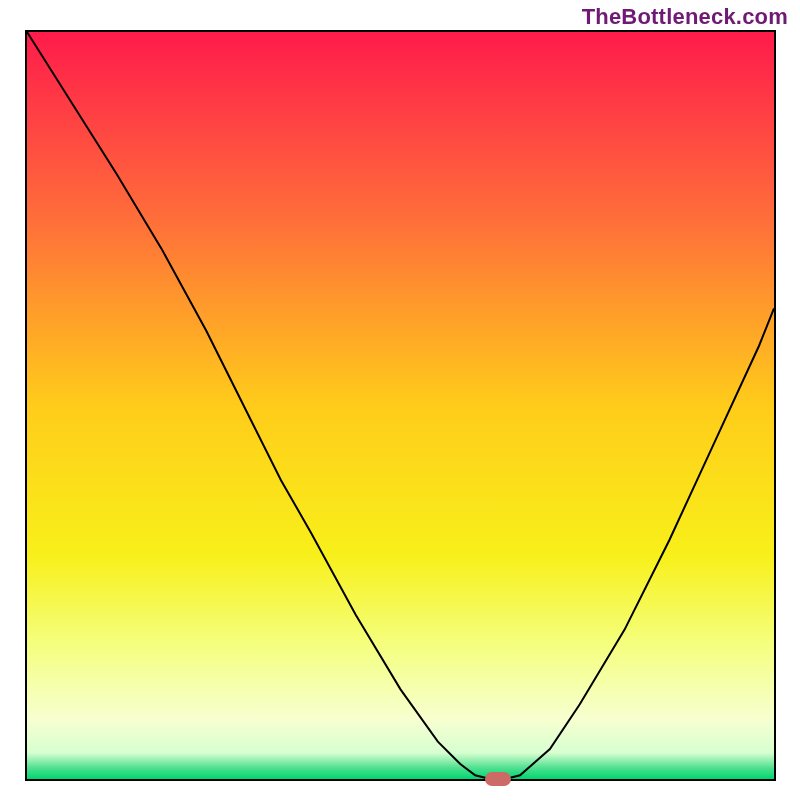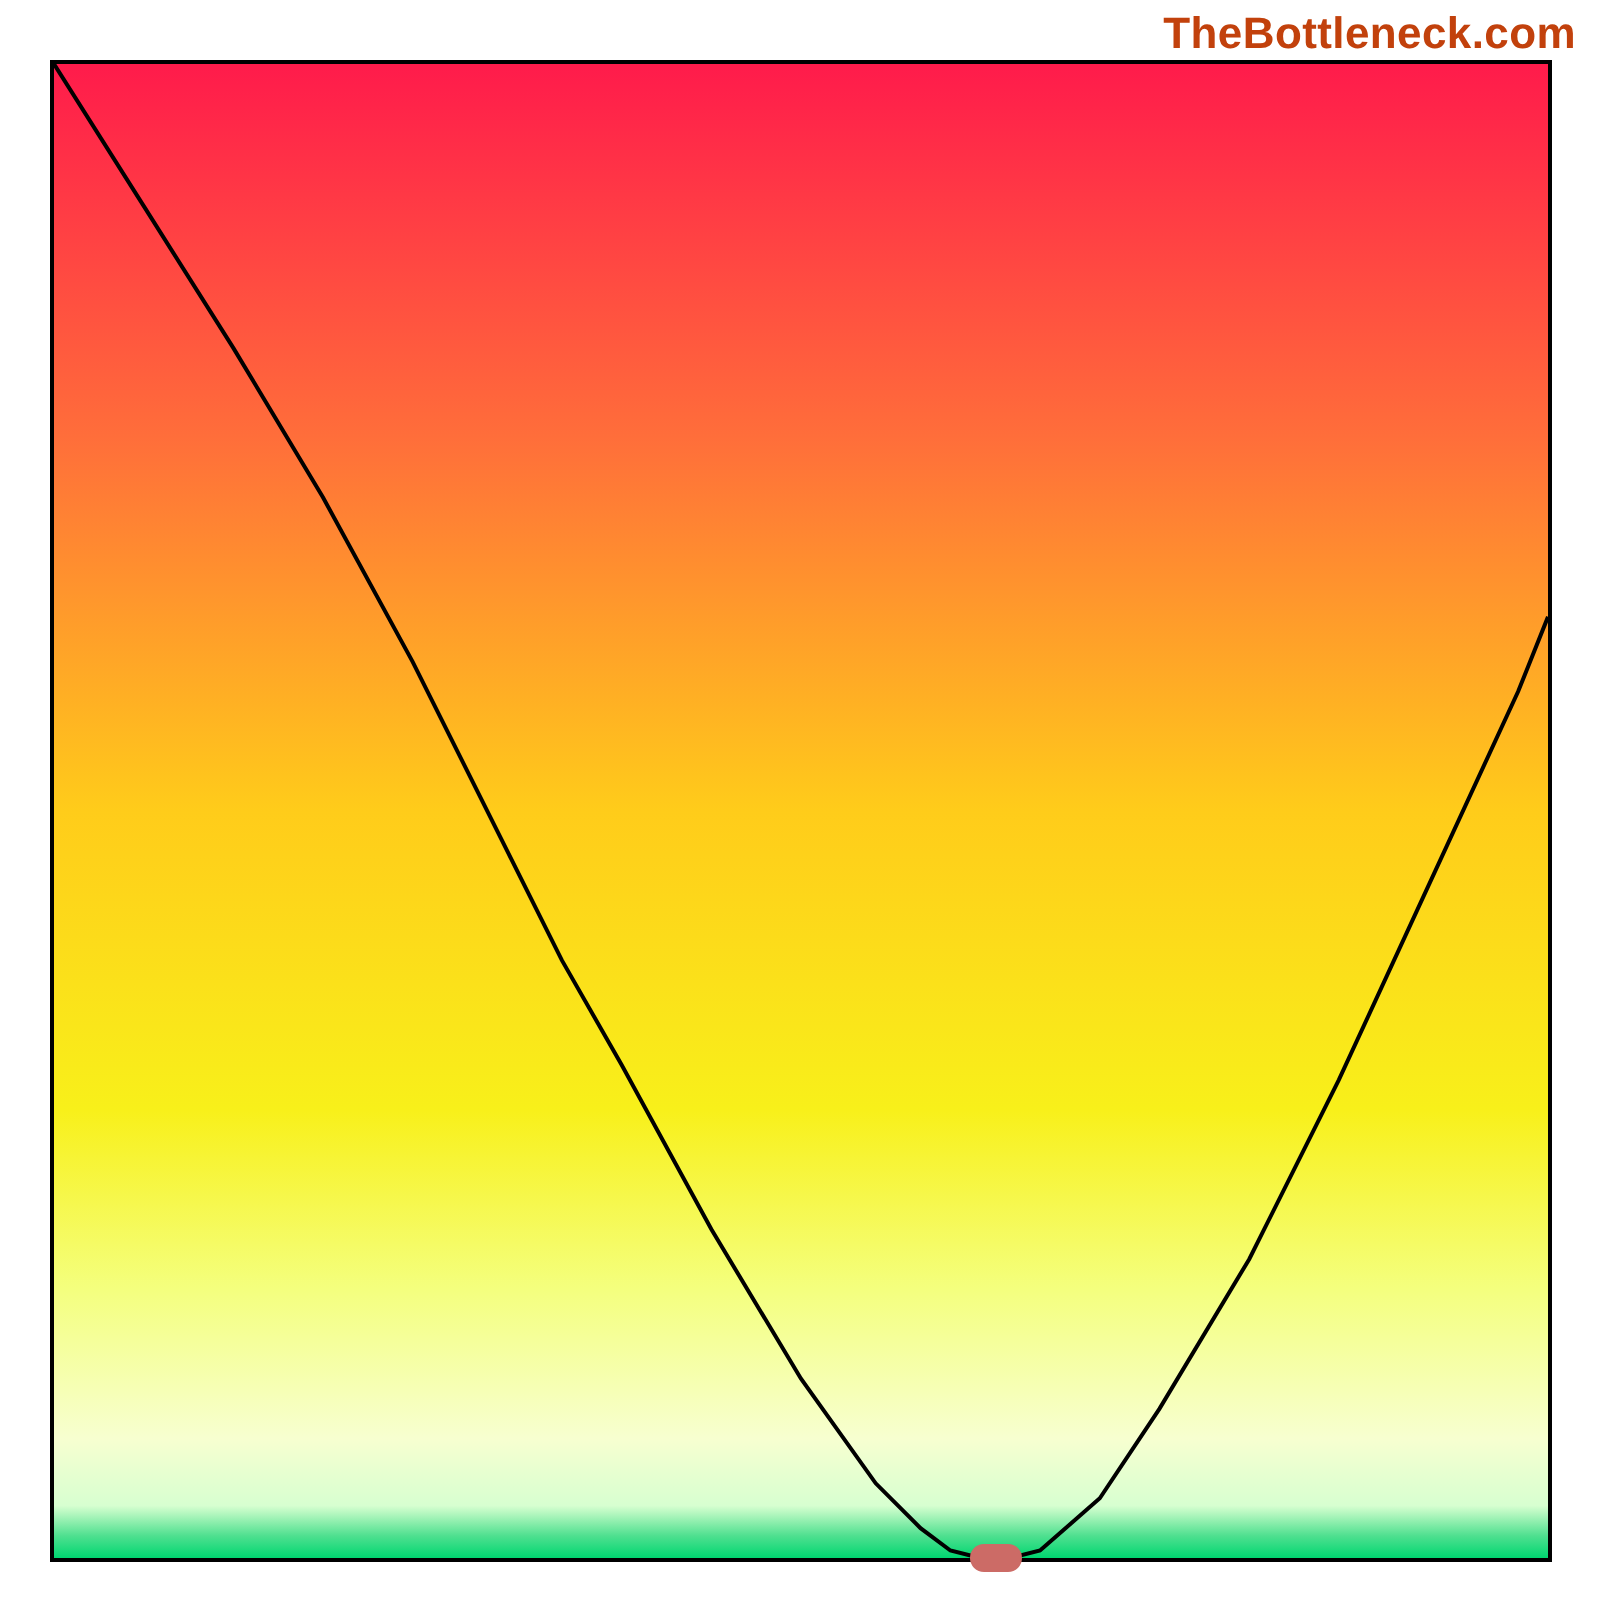--- a/index.html
+++ b/index.html
@@ -15,21 +15,21 @@
     position: relative;
     width: 800px;
     height: 800px;
   }
   .watermark {
     position: absolute;
     top: 4px;
     right: 12px;
     font-size: 22px;
     font-weight: 600;
-    color: #c2410c;
+    color: #701a75;
     letter-spacing: 0.2px;
   }
   .plot {
     position: absolute;
     left: 25px;
     top: 30px;
     width: 751px;
     height: 751px;
     box-sizing: border-box;
     border: 2px solid #000;

